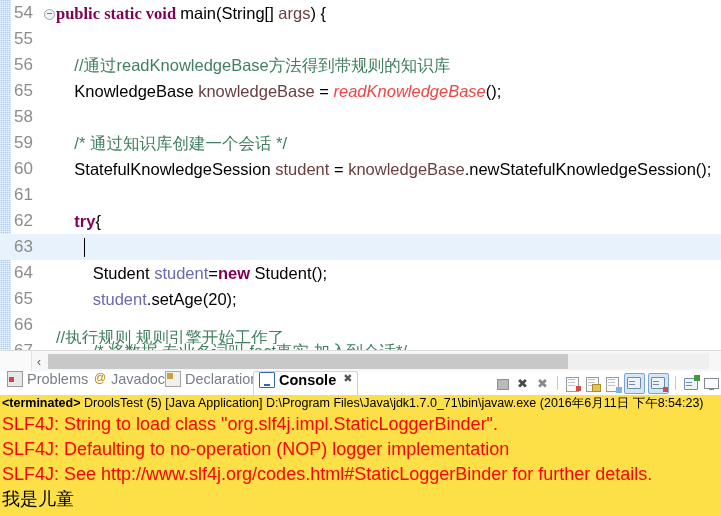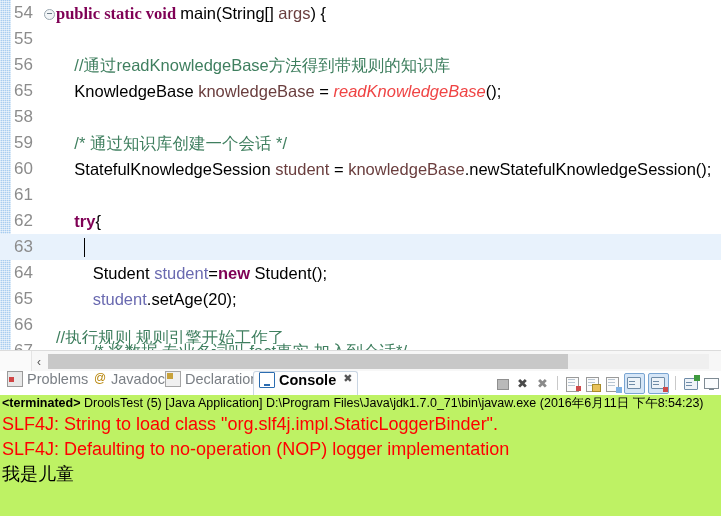--- a/index.html
+++ b/index.html
@@ -135,21 +135,21 @@
   .gi-term{position:absolute;left:2px;top:3px;width:12px;height:10px;background:#eef3f8;border:1px solid #6f8ca8;border-radius:1px;}
   .gi-term:after{content:"";position:absolute;left:1px;top:3px;width:6px;height:1px;background:#6f8ca8;box-shadow:0 3px 0 #6f8ca8;}
   .gi-redbox{position:absolute;right:0;bottom:1px;width:5px;height:5px;background:#cf4a4a;}
   .gi-greenplus{position:absolute;right:-1px;top:0px;width:6px;height:6px;background:#3f9a3f;}
   .gi-monitor{position:absolute;left:2px;top:3px;width:13px;height:9px;border:1px solid #7f8b94;background:#fafcfe;}
   .gi-monitor:after{content:"";position:absolute;left:4px;top:9px;width:5px;height:2px;background:#7f8b94;}
 
   
   #console{
     position:absolute;left:0;top:395px;width:721px;height:121px;
-    background:#bef264;overflow:hidden;
+    background:#fde047;overflow:hidden;
   }
   .c-head{
     font-size:12.5px;color:#000;line-height:17px;height:17px;
     white-space:nowrap;overflow:hidden;padding:0 0 0 2px;
     font-family:"Liberation Sans","DejaVu Sans",sans-serif;
   }
   .c-head b{font-weight:bold;}
   .c-line{
     font-size:18px;line-height:25px;height:25px;white-space:nowrap;overflow:hidden;
     padding-left:2px;
@@ -302,17 +302,18 @@
       </div>
   </div>
 
   <div id="console">
     <div class="c-head">
       <b>&lt;terminated&gt;</b><span> DroolsTest (5) [Java Application] D:\Program Files\Java\jdk1.7.0_71\bin\javaw.exe (2016年6月11日 下午8:54:23)</span>
     </div>
     <div id="console-lines">
         <div class="c-line c-err">SLF4J: String to load class "org.slf4j.impl.StaticLoggerBinder".</div>
         <div class="c-line c-err">SLF4J: Defaulting to no-operation (NOP) logger implementation</div>
+        <div class="c-line c-err">SLF4J: See http://www.slf4j.org/codes.html#StaticLoggerBinder for further details.</div>
         <div class="c-line c-out">我是儿童</div>
       </div>
   </div>
 
 </div>
 
 </body></html>

